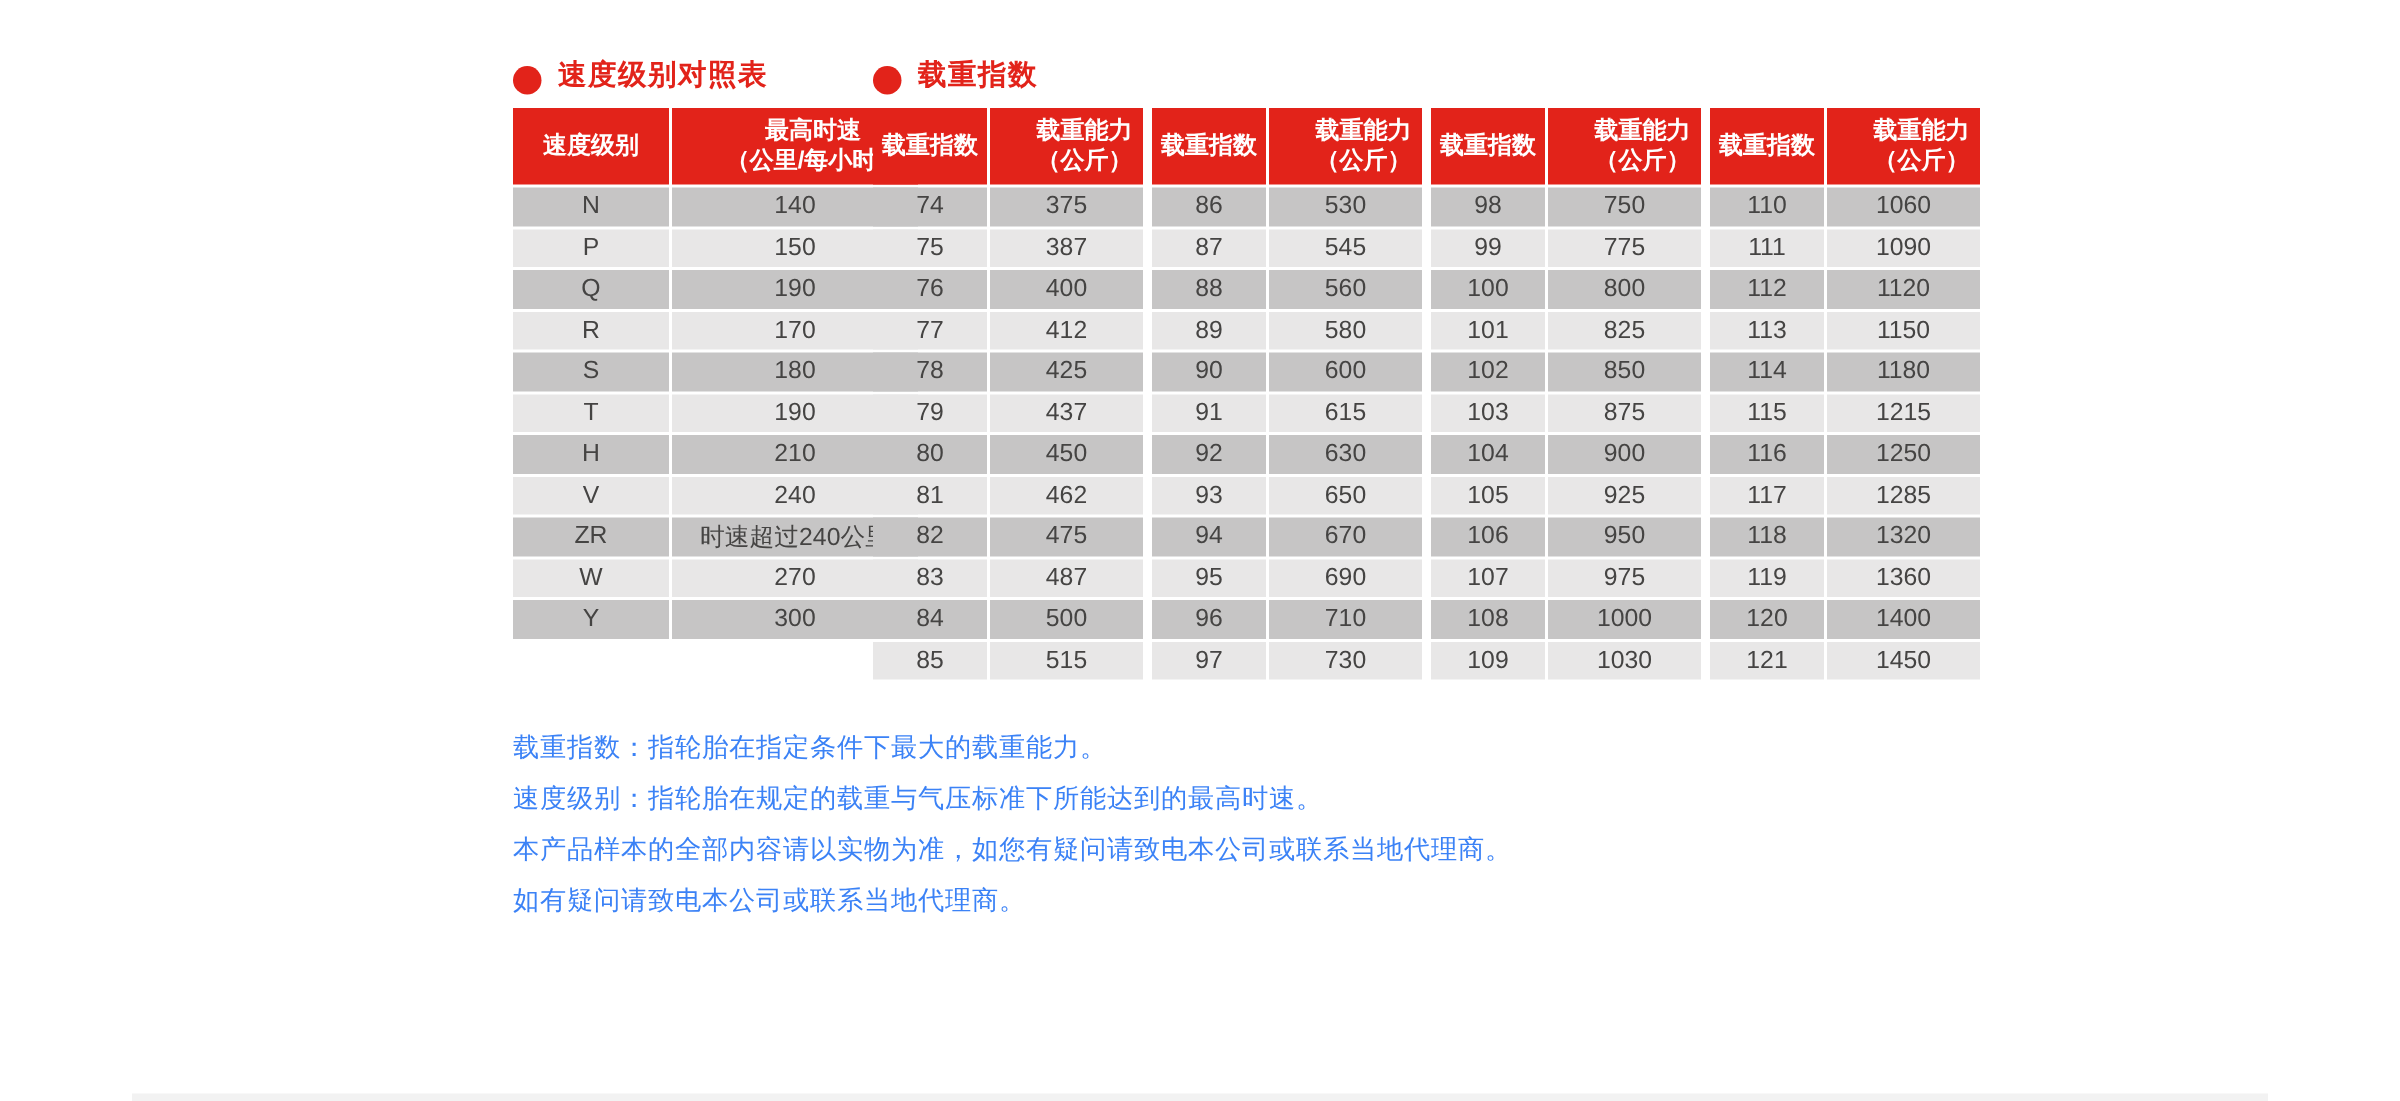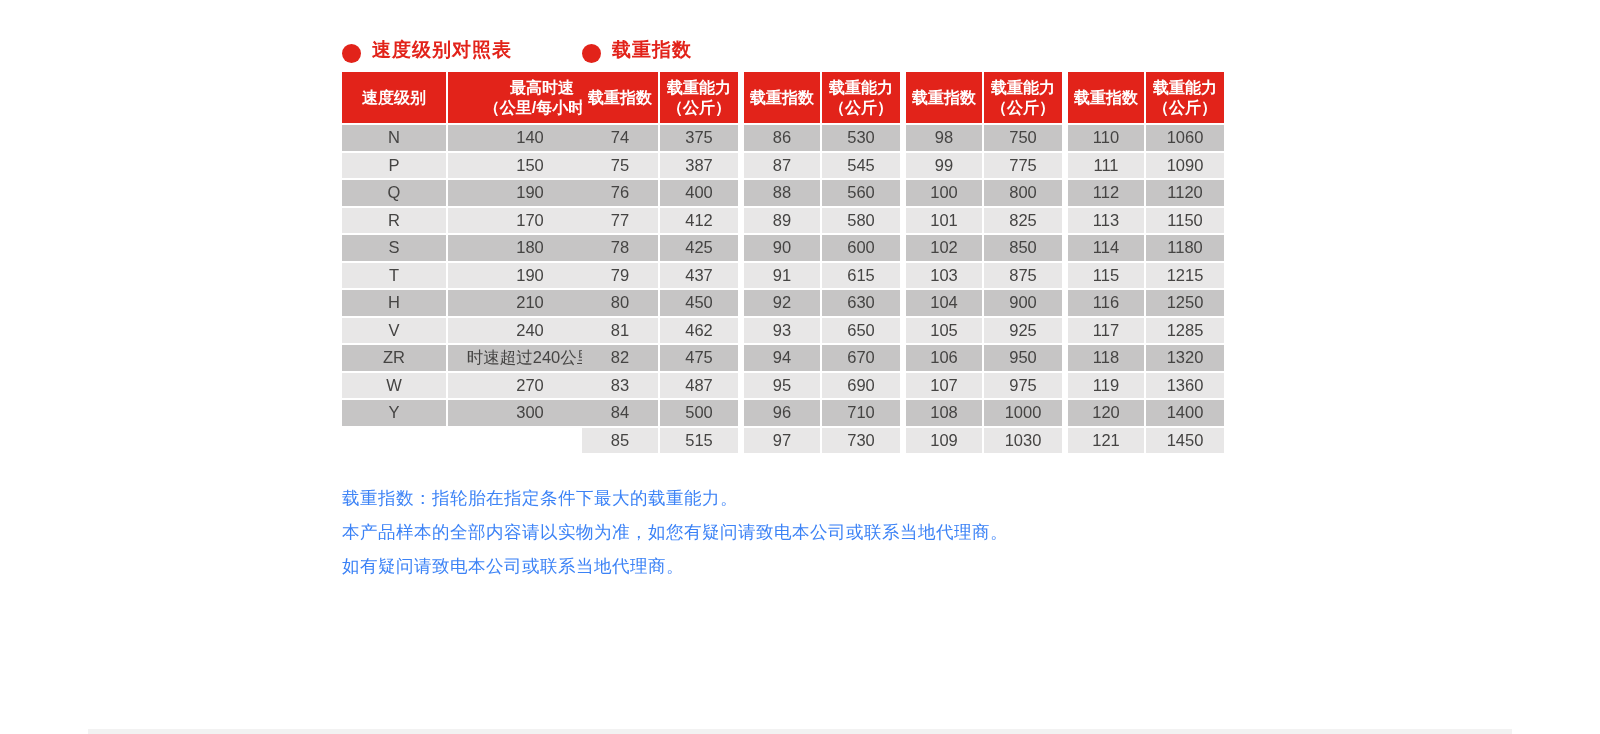--- a/index.html
+++ b/index.html
@@ -29,21 +29,21 @@
   }
   tr.dark  td { background:#c6c5c5; }
   tr.light td { background:#e8e7e7; }
 
   #speed-table { position:absolute; left:340px; top:70px; }
   #speed-table .c-rating   { width:104px; }
   #speed-table .c-maxspeed { width:140px;padding-left:24px; }
 
   #load-tables { position:absolute; left:580px; top:70px; display:flex; gap:2px; }
   #load-tables .c-index    { width:76px; }
-  #load-tables .c-capacity { width:78px; }
+  #load-tables .c-capacity { width:78px;padding-left:24px; }
 
   #notes {
     position:absolute; left:342px; top:481px; width:820px;
     font-size:17.5px; line-height:34px; color:#3b82f6; letter-spacing:0.5px;
   }
   .footer-strip {
     position:absolute; left:88px; top:729px; width:1424px; height:5px;
     background:#f2f2f2;
   }
 </style>
@@ -350,17 +350,18 @@
         <tr class="light">
           <td>121</td>
           <td>1450</td>
         </tr>
       </tbody>
   </table>
 </div>
 
 <div id="notes">
   <div>载重指数：指轮胎在指定条件下最大的载重能力。</div>
+  <div>速度级别：指轮胎在规定的载重与气压标准下所能达到的最高时速。</div>
   <div>本产品样本的全部内容请以实物为准，如您有疑问请致电本公司或联系当地代理商。</div>
   <div>如有疑问请致电本公司或联系当地代理商。</div>
 </div>
 
 <div class="footer-strip"></div>
 
 </body></html>

